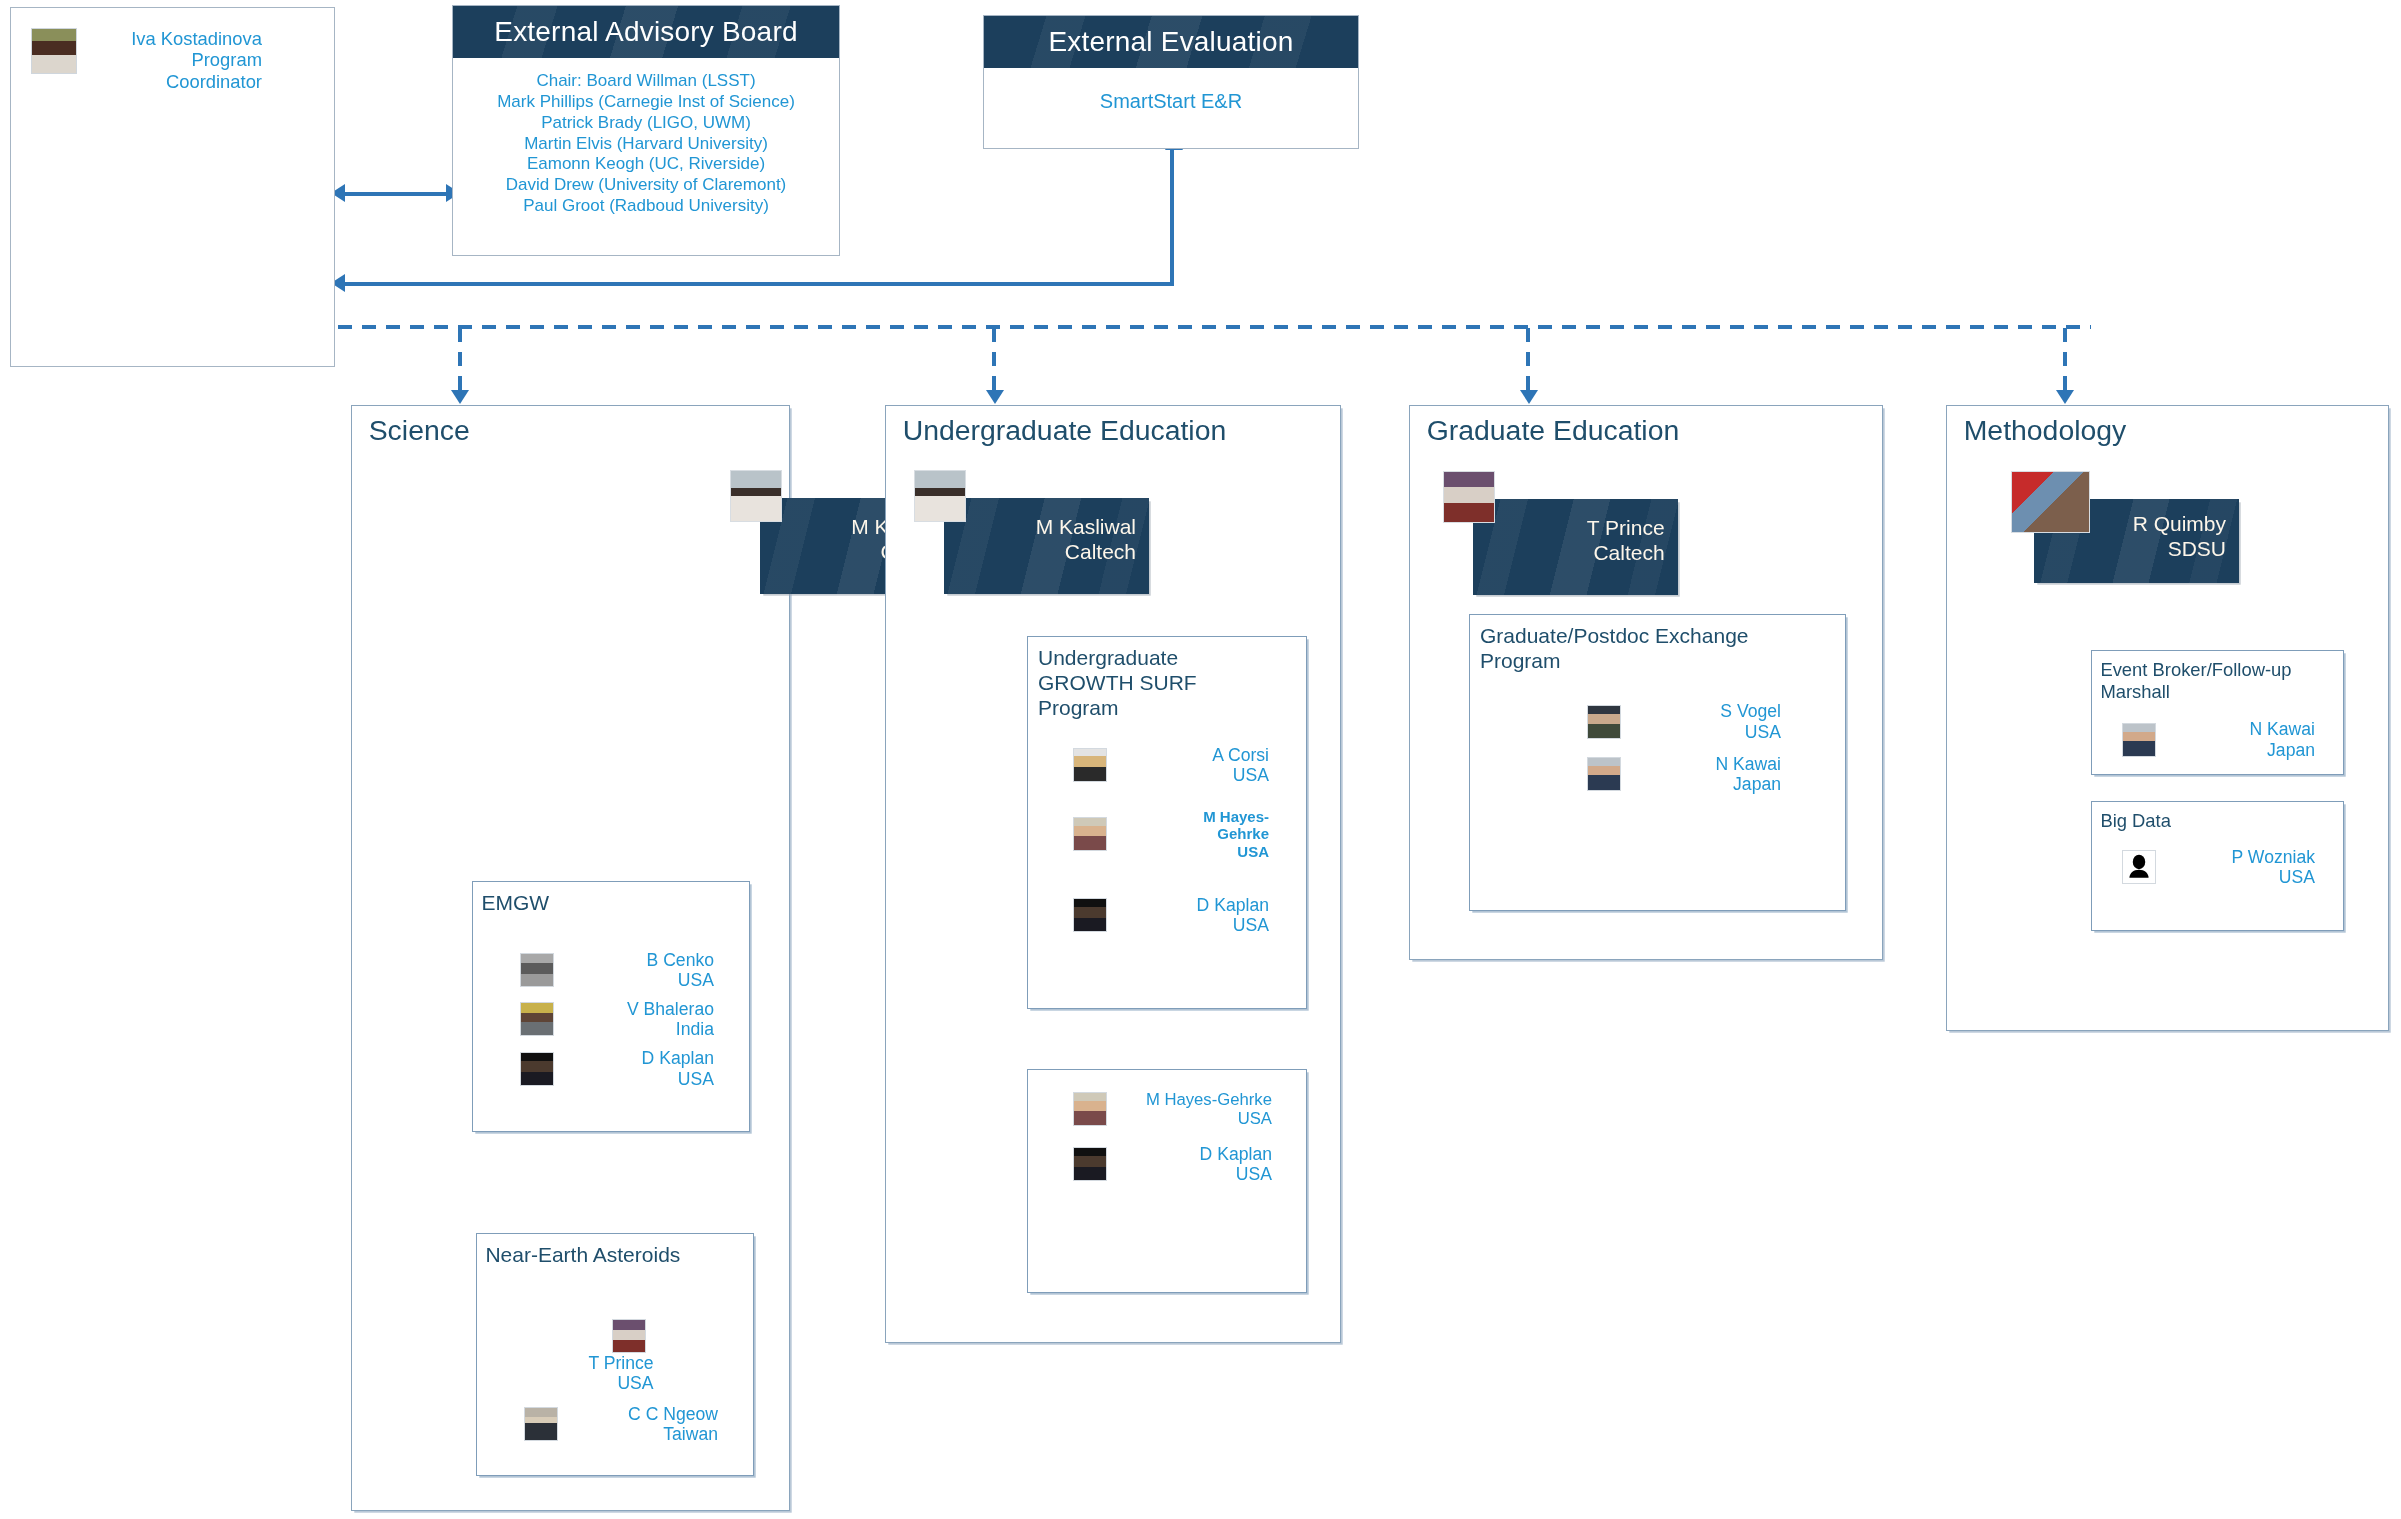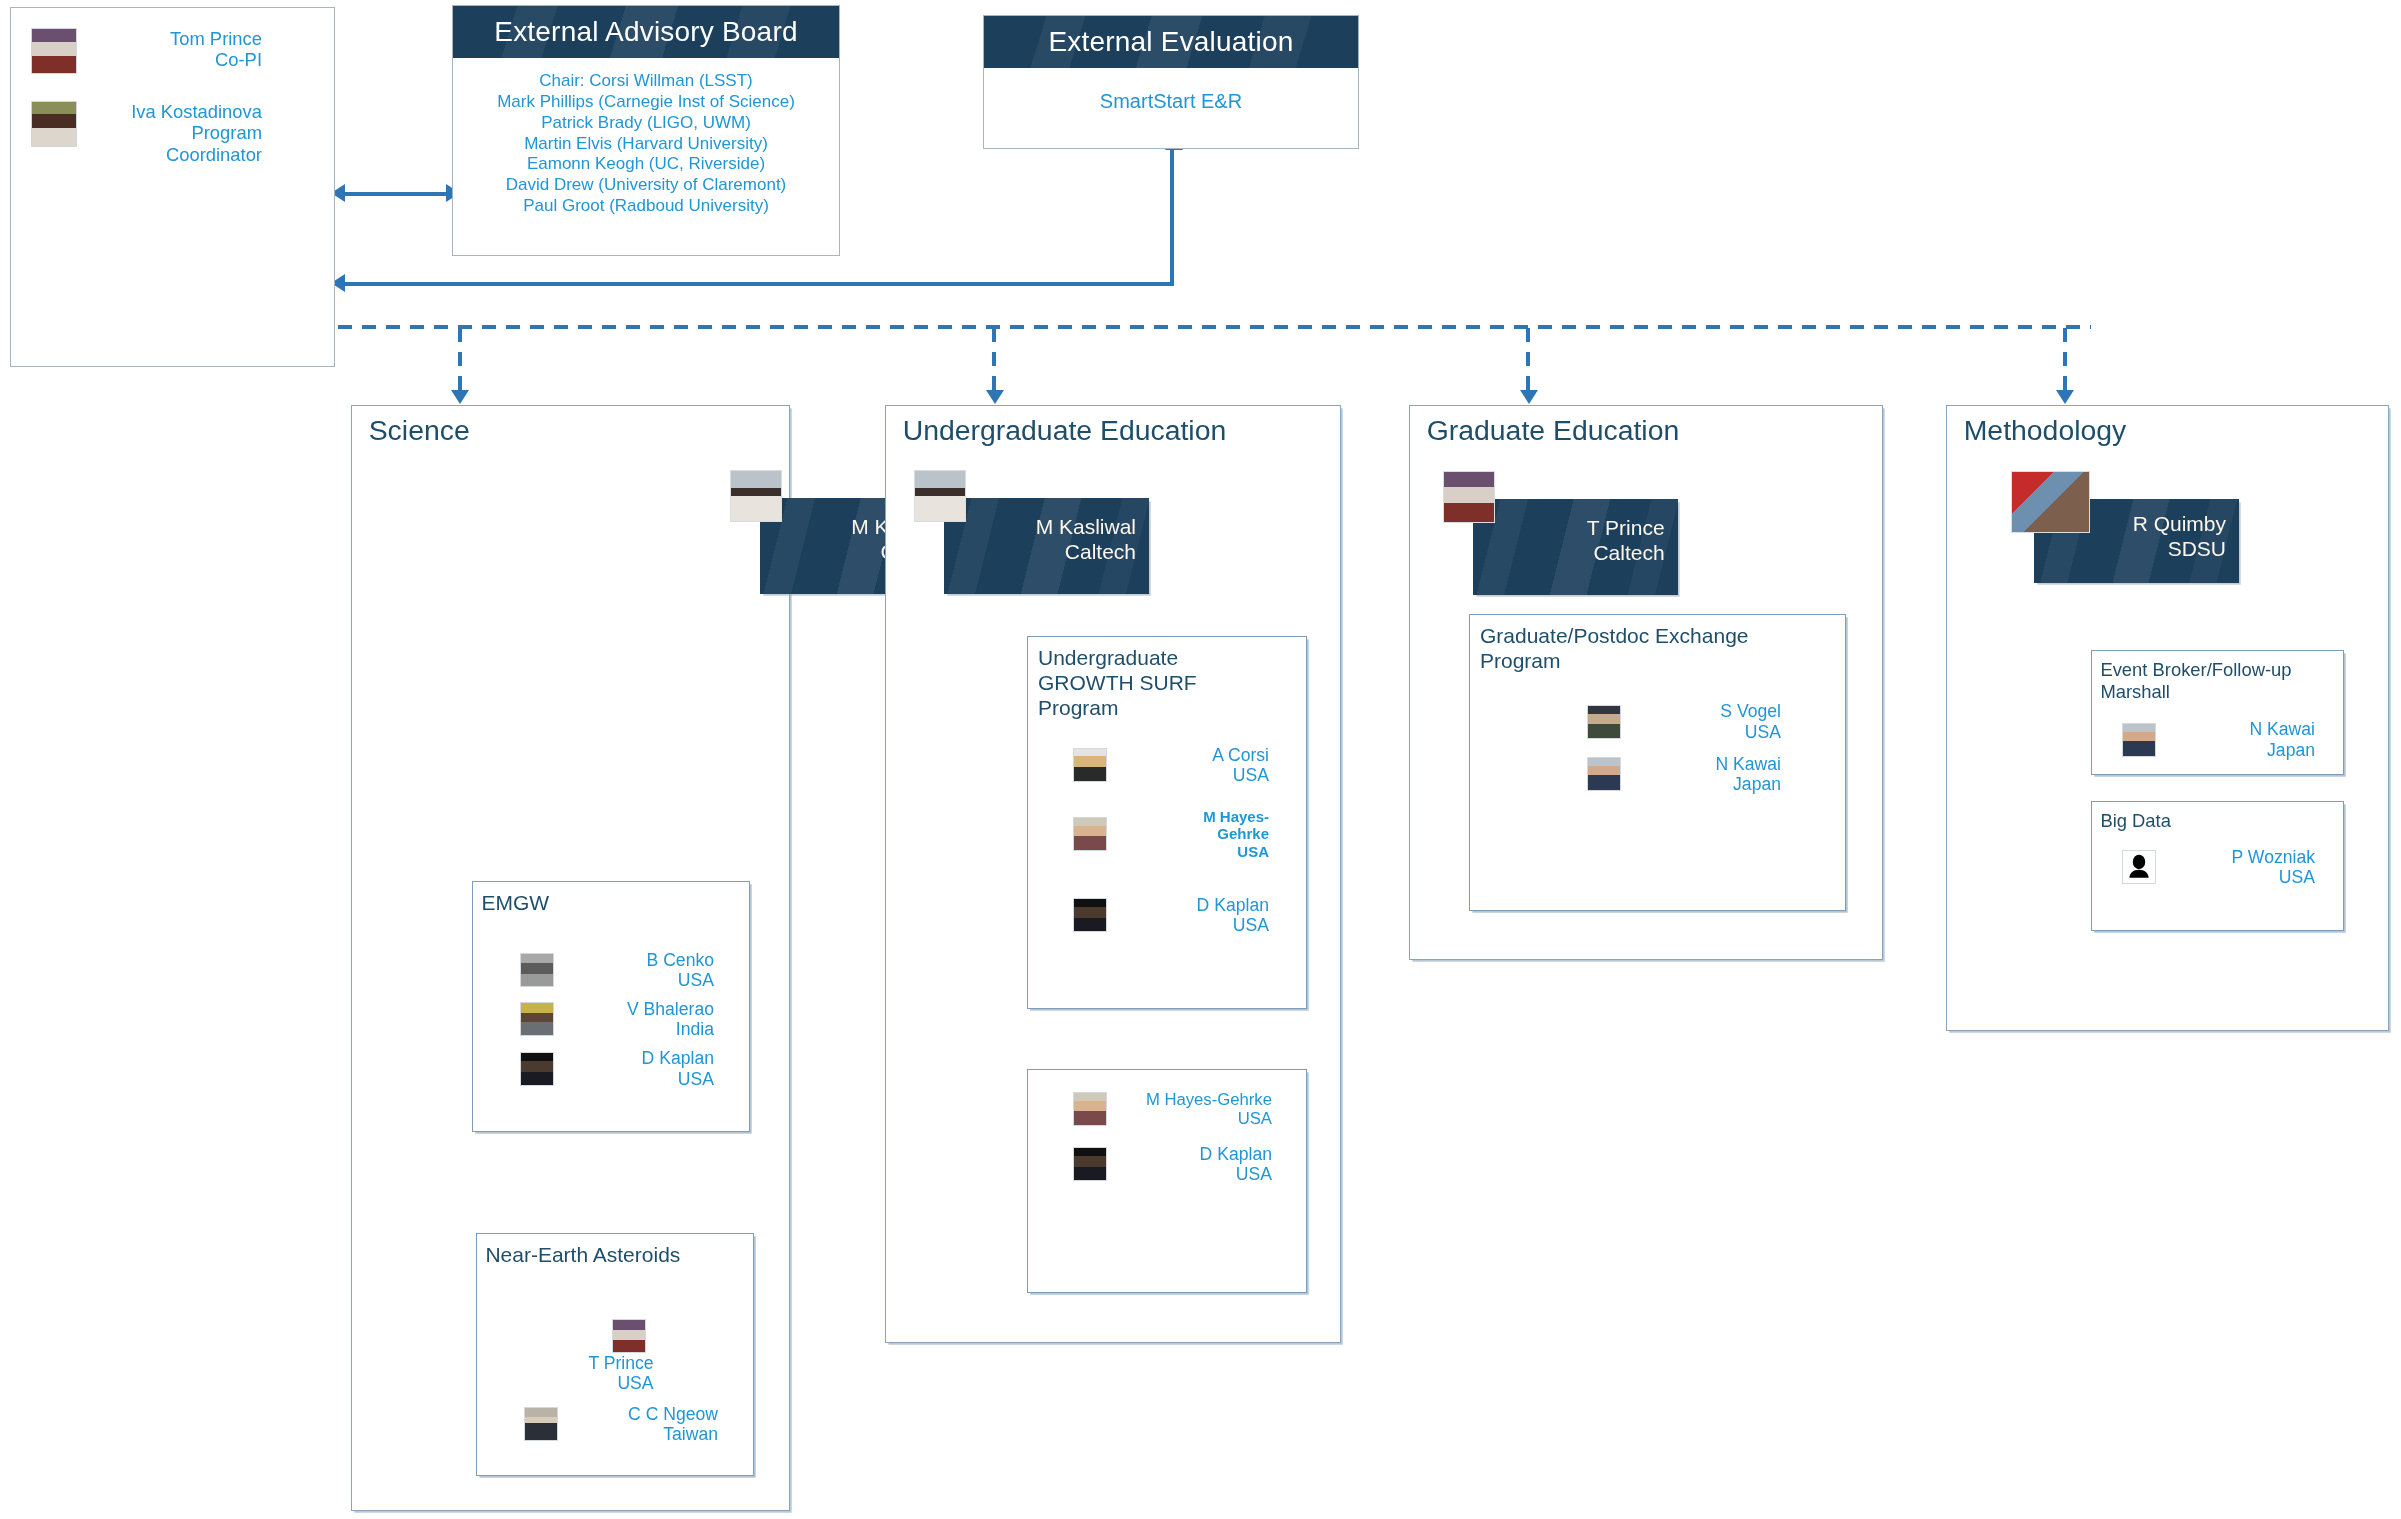--- a/index.html
+++ b/index.html
@@ -100,38 +100,33 @@
 <div class="tri tri-d" style="left:451px;top:390px;"></div>
 <div class="dln dash-v" style="left:992px;top:328px;width:4.2px;height:69px;"></div>
 <div class="tri tri-d" style="left:986px;top:390px;"></div>
 <div class="dln dash-v" style="left:1526px;top:328px;width:4.2px;height:69px;"></div>
 <div class="tri tri-d" style="left:1520px;top:390px;"></div>
 <div class="dln dash-v" style="left:2063px;top:328px;width:4.2px;height:69px;"></div>
 <div class="tri tri-d" style="left:2056px;top:390px;"></div>
 
 <div class="hdr-panel" style="left:10px;top:6.7px;width:325px;height:360px;">
   <div class="hdr-body" style="padding-top:20px;">
-    <div class="pi-row" style="margin-bottom:27px;">
-      <div class="pi-photo" style="background:linear-gradient(180deg,#6b4f6e 0 30%,#d8cfc6 30% 62%,#7e2f2a 62% 100%);"></div>
-      <div class="pi-text"><span>Tom Prince</span>
-<span>Co-PI</span></div>
-    </div>
     <div class="pi-row">
       <div class="pi-photo" style="background:linear-gradient(180deg,#8a8f5a 0 28%,#4a2d22 28% 58%,#dcd6cd 58% 100%);"></div>
       <div class="pi-text"><span>Iva Kostadinova</span>
 <span>Program
 Coordinator</span></div>
     </div>
   </div>
 </div>
 
 <div class="hdr-panel" style="left:452px;top:5px;width:388px;height:251px;">
   <div class="hdr-bar" style="height:52px;">External Advisory Board</div>
   <div class="eab-list">
-    <div>Chair: Corsi Willman (LSST)</div>
+    <div>Chair: Board Willman (LSST)</div>
     <div>Mark Phillips (Carnegie Inst of Science)</div>
     <div>Patrick Brady (LIGO, UWM)</div>
     <div>Martin Elvis (Harvard University)</div>
     <div>Eamonn Keogh (UC, Riverside)</div>
     <div>David Drew (University of Claremont)</div>
     <div>Paul Groot (Radboud University)</div>
   </div>
 </div>
 
 <div class="hdr-panel" style="left:983px;top:15px;width:376px;height:134px;">

